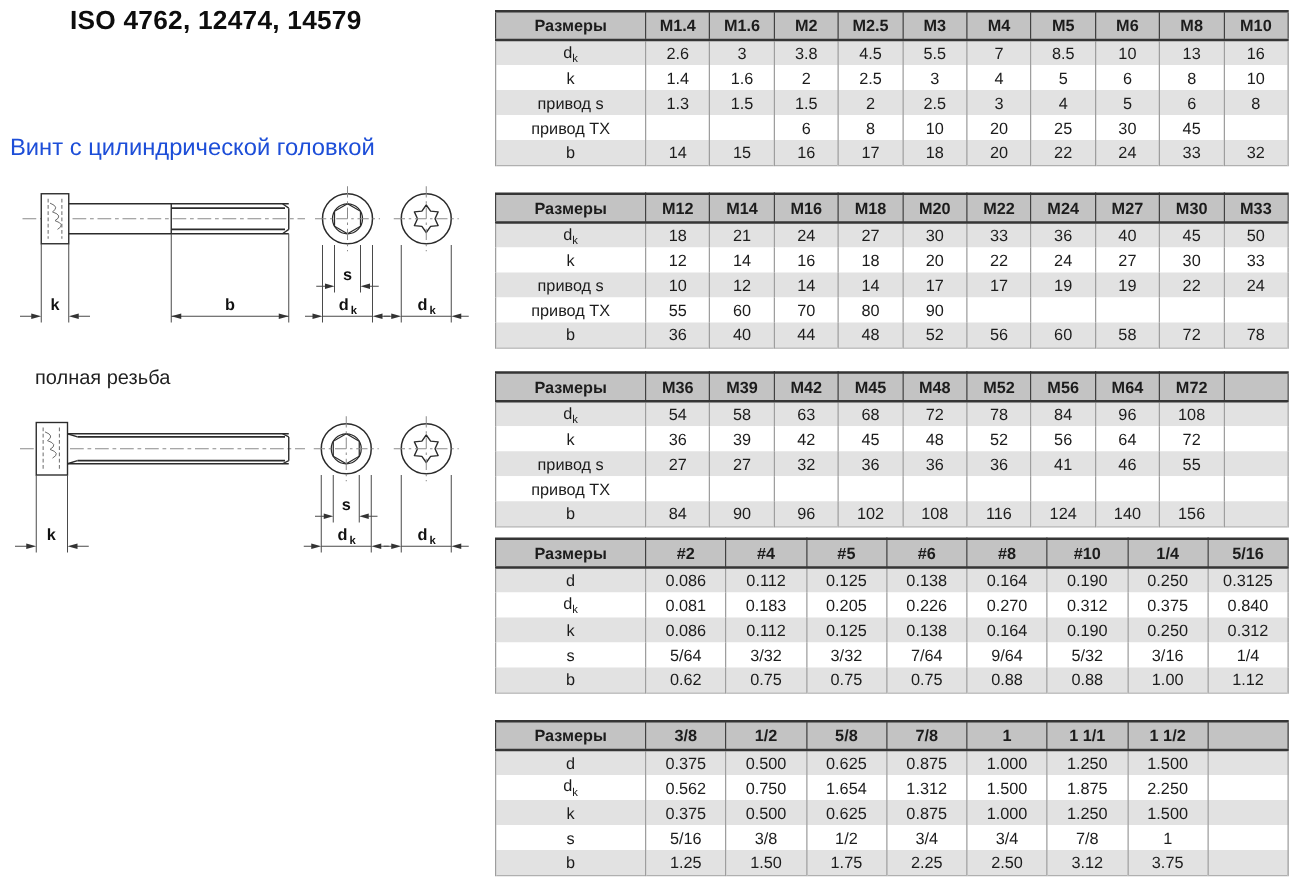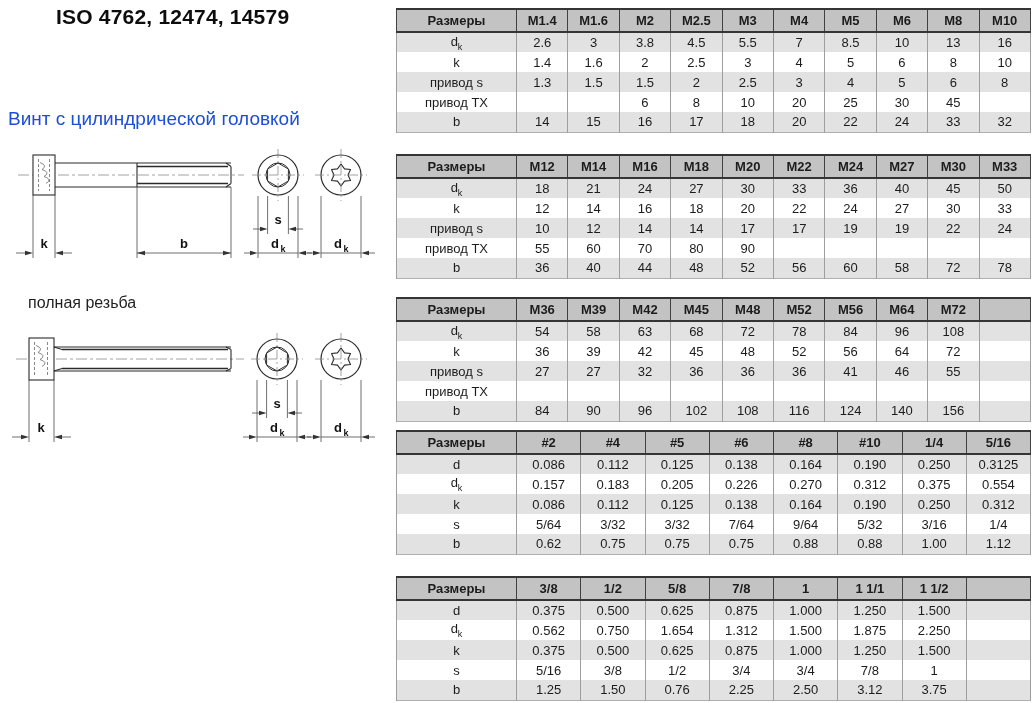--- a/index.html
+++ b/index.html
@@ -532,28 +532,28 @@
           <td>0.112</td>
           <td>0.125</td>
           <td>0.138</td>
           <td>0.164</td>
           <td>0.190</td>
           <td>0.250</td>
           <td>0.3125</td>
         </tr>
         <tr class="plain">
           <td>d<sub>k</sub></td>
-          <td>0.157</td>
+          <td>0.081</td>
           <td>0.183</td>
           <td>0.205</td>
           <td>0.226</td>
           <td>0.270</td>
           <td>0.312</td>
           <td>0.375</td>
-          <td>0.554</td>
+          <td>0.840</td>
         </tr>
         <tr class="stripe">
           <td>k</td>
           <td>0.086</td>
           <td>0.112</td>
           <td>0.125</td>
           <td>0.138</td>
           <td>0.164</td>
           <td>0.190</td>
           <td>0.250</td>
@@ -650,21 +650,21 @@
           <td>3/4</td>
           <td>3/4</td>
           <td>7/8</td>
           <td>1</td>
           <td></td>
         </tr>
         <tr class="stripe">
           <td>b</td>
           <td>1.25</td>
           <td>1.50</td>
-          <td>0.76</td>
+          <td>1.75</td>
           <td>2.25</td>
           <td>2.50</td>
           <td>3.12</td>
           <td>3.75</td>
           <td></td>
         </tr>
       </tbody>
     </table>
 
 </div>

